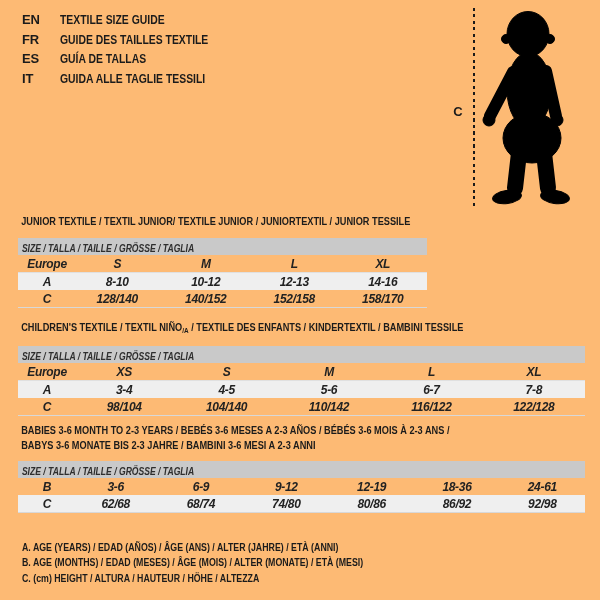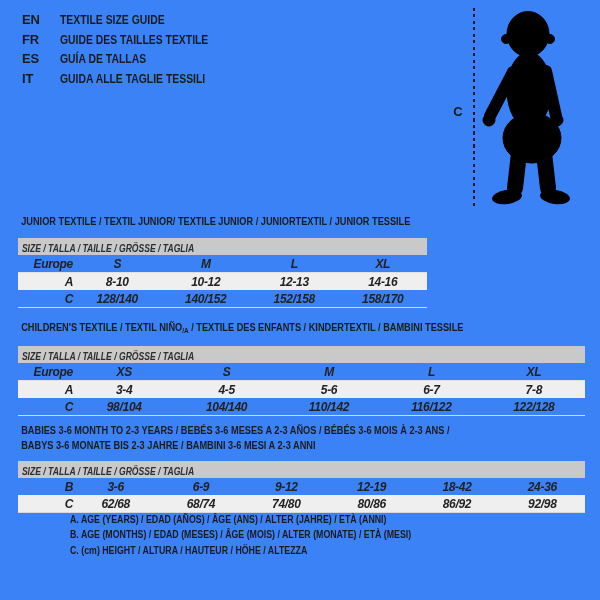--- a/index.html
+++ b/index.html
@@ -1,17 +1,17 @@
 <!DOCTYPE html>
 <html><head>
 <meta charset="utf-8">
 <style>
   html,body{margin:0;padding:0;background:#fff;}
   .page{
-    position:relative;width:600px;height:600px;background:#3b82f6;overflow:hidden;
+    position:relative;width:600px;height:600px;background:#fdba74;overflow:hidden;
     font-family:"Liberation Sans",sans-serif;color:#1b1b1b;
   }
   
   .lang-list{position:absolute;left:22px;top:12px;}
   .lang-row{display:flex;align-items:baseline;height:19.6px;}
   .lang-code{width:38px;font-weight:bold;font-size:13px;letter-spacing:-0.2px;}
   .lang-title{font-weight:bold;font-size:13px;white-space:nowrap;
               transform:scaleX(0.80);transform-origin:0 50%;letter-spacing:0;}
   
   .dotted-line{position:absolute;left:473px;top:8px;width:2px;height:199px;
@@ -32,23 +32,23 @@
   .sec2 .tbl{top:26px;}
   .sec3 .tbl{top:38px;}
   .bar{height:17px;background:#c9c9c9;overflow:hidden;}
   .bar span{display:inline-block;font-weight:bold;font-size:11px;line-height:17px;color:#2e2e2e;
     padding-left:5px;white-space:nowrap;transform:scaleX(0.78);transform-origin:0 50%;}
   .trow{display:flex;height:17px;align-items:center;}
   .trow.alt{background:#efefef;}
   .trow.underline{border-bottom:1px solid #e0e0e0;}
   .trow.bottomline{border-bottom:1px solid #d8d8d8;}
   .cell{flex:1;text-align:center;font-weight:bold;font-size:12px;letter-spacing:-0.3px;color:#222;}
-  .cell.lab{flex:0 0 52px;text-align:right;padding-left:3px;}
+  .cell.lab{flex:0 0 52px;text-align:center;padding-left:3px;}
   
-  .notes{position:absolute;left:22px;top:512px;margin-left:48px;}
+  .notes{position:absolute;left:22px;top:540px;}
   .note-line{font-weight:bold;font-size:11px;line-height:15.3px;white-space:nowrap;
     transform:scaleX(0.80);transform-origin:0 0;}
 </style>
 </head>
 <body>
 
 <div class="page">
 
   <div class="lang-list">
     <div class="lang-row">
@@ -158,22 +158,22 @@
     <div class="tbl">
       <div class="bar">
         <span>SIZE / TALLA / TAILLE / GRÖSSE / TAGLIA</span>
       </div>
       <div class="trow">
         <div class="cell lab">B</div>
         <div class="cell">3-6</div>
         <div class="cell">6-9</div>
         <div class="cell">9-12</div>
         <div class="cell">12-19</div>
-        <div class="cell">18-42</div>
-        <div class="cell">24-36</div>
+        <div class="cell">18-36</div>
+        <div class="cell">24-61</div>
       </div>
       <div class="trow alt bottomline">
         <div class="cell lab">C</div>
         <div class="cell">62/68</div>
         <div class="cell">68/74</div>
         <div class="cell">74/80</div>
         <div class="cell">80/86</div>
         <div class="cell">86/92</div>
         <div class="cell">92/98</div>
       </div>

